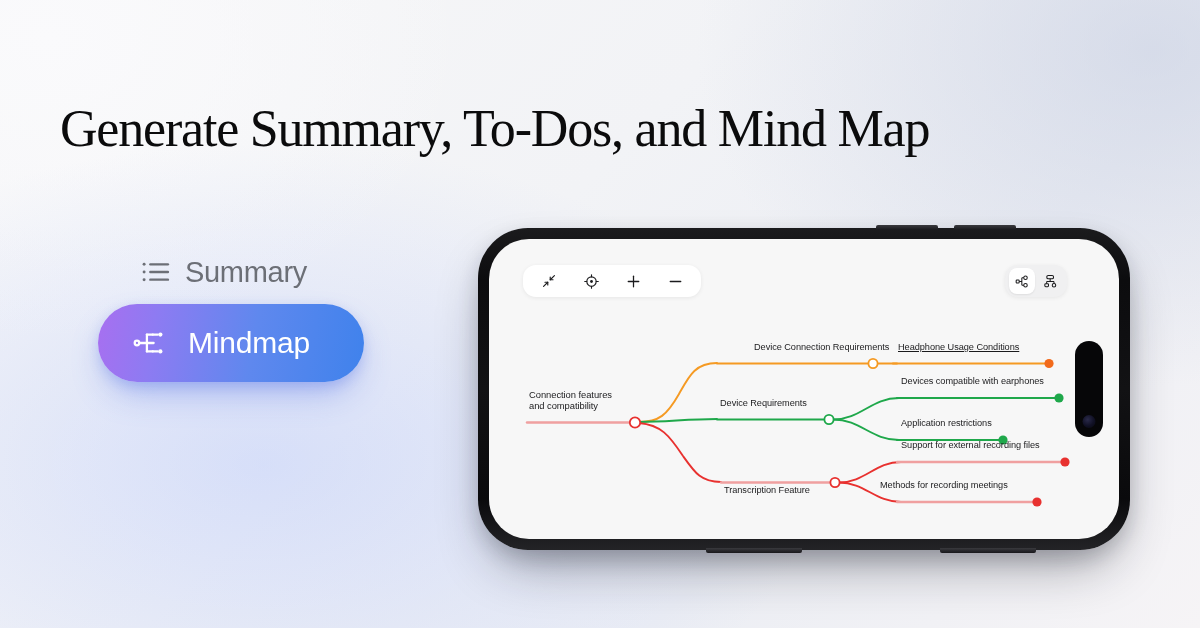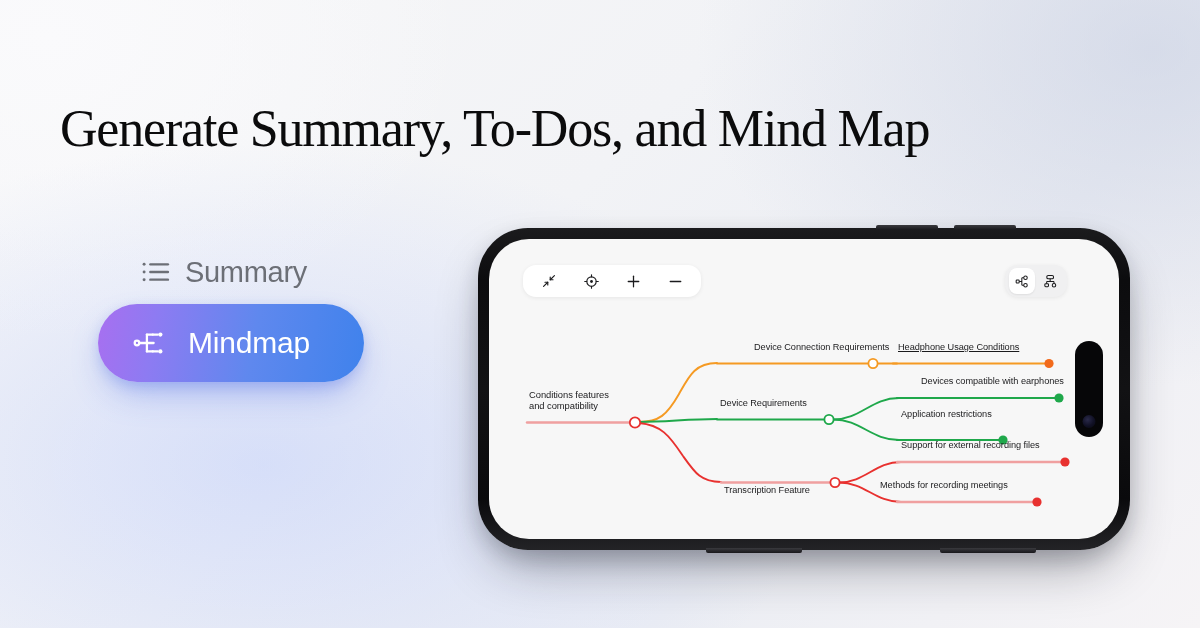--- a/index.html
+++ b/index.html
@@ -291,33 +291,33 @@
         <circle cx="346" cy="243.5" r="4.6" fill="#ffffff" stroke="#e8312f" stroke-width="1.8"></circle>
 
         <circle cx="560" cy="124.5" r="4.6" fill="#f26a1b"></circle>
         <circle cx="570" cy="159" r="4.6" fill="#1fa84b"></circle>
         <circle cx="514" cy="201" r="4.6" fill="#1fa84b"></circle>
         <circle cx="576" cy="223" r="4.6" fill="#e8312f"></circle>
         <circle cx="548" cy="263" r="4.6" fill="#e8312f"></circle>
       </svg>
 
       <div class="mm-label root" style="left:40px; top:150px;">
-        <div>Conditions features</div>
+        <div>Connection features</div>
         <div>and compatibility</div>
       </div>
 
       <div class="mm-label" style="left:231px; top:103px;margin-left:34px;">Device Connection Requirements</div>
 
       <div class="mm-label" style="left:409px; top:103px;text-decoration:underline;">Headphone Usage Conditions</div>
 
       <div class="mm-label" style="left:231px; top:159px;">Device Requirements</div>
 
-      <div class="mm-label" style="left:432px; top:137px;">Devices compatible with earphones</div>
-
-      <div class="mm-label" style="left:412px; top:170px;">Application restrictions</div>
+      <div class="mm-label" style="left:412px; top:137px;">Devices compatible with earphones</div>
+
+      <div class="mm-label" style="left:412px; top:179px;">Application restrictions</div>
 
       <div class="mm-label" style="left:235px; top:222px;margin-top:24px;">Transcription Feature</div>
 
       <div class="mm-label" style="left:412px; top:201px;">Support for external recording files</div>
 
       <div class="mm-label" style="left:391px; top:241px;">Methods for recording meetings</div>
 
       <div class="toolbar toolbar-left">
         <span class="tb-btn">
           <svg width="14" height="14" viewBox="0 0 16 16" fill="none" stroke="#1b1b1d" stroke-width="1.3" stroke-linecap="round" stroke-linejoin="round">

